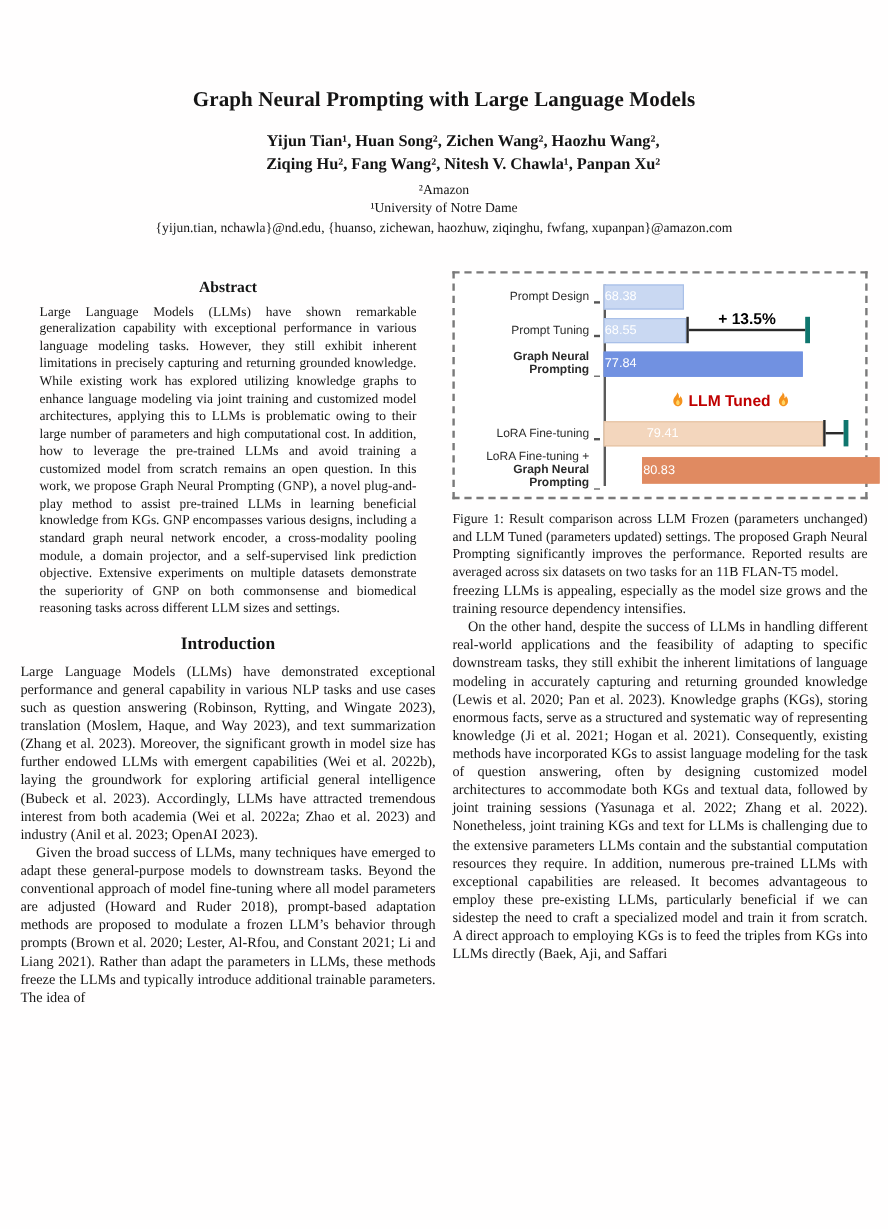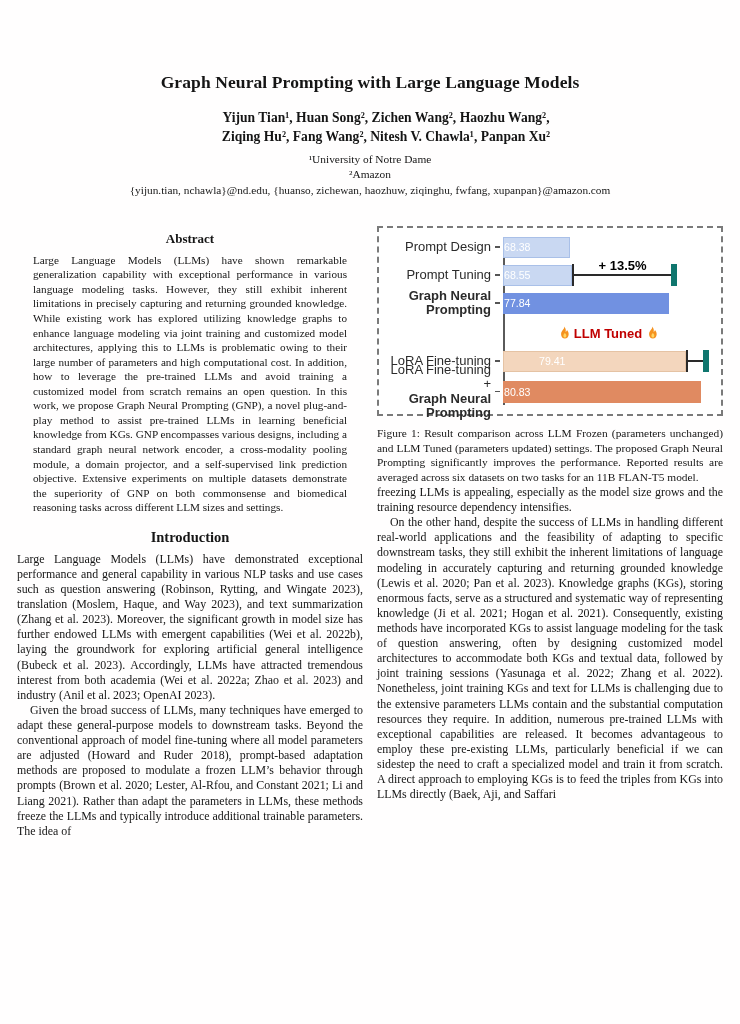--- a/index.html
+++ b/index.html
@@ -40,50 +40,50 @@
     background: #fff;
   }
   .chart { position: relative; font-family: "Liberation Sans", sans-serif; }
   .axis-line { position: absolute; left: 120px; top: 0; bottom: 0; width: 2px; background: #5a5a5a; }
   .crow { display: flex; align-items: center; height: 21px; margin-bottom: 7px; }
   .crow.two-line { height: 26px; margin-bottom: 0; }
   .crow.hdrrow { height: 20px; margin-bottom: 5px; }
   .crow.hdrrow.tuned-row { margin-top: 12px; align-items: center; }
   .clabel {
     flex: 0 0 120px; box-sizing: border-box;
-    display: flex; align-items: center; justify-content: flex-end;
-    text-align: right; font-size: 13px; color: #2b2b2b; line-height: 1.12;
+    display: flex; align-items: flex-end; justify-content: flex-end;
+    text-align: right; font-size: 10px; color: #2b2b2b; line-height: 1.12;
     padding-right: 0;
   }
   .clabel .tick { display: inline-block; width: 5px; height: 1.6px; background: #555; margin: 0 3px 0 4px; flex: 0 0 auto; }
   .clabel.bold, .lbl-bold { font-weight: bold; }
   .ctrack { position: relative; flex: 1 1 auto; height: 21px; }
   .two-line .ctrack { height: 22px; }
   .bar {
     position: absolute; left: 0; top: 0; bottom: 0;
     display: flex; align-items: center; justify-content: flex-start;
     box-sizing: border-box;
     font-size: 10.6px; color: var(--value-text, #ffffff);
     border: 1px solid transparent;
   }
   .bar.f-light { background: var(--frozen-light, #c9d8f2); border-color: var(--frozen-light-border, #a9c0e8); }
   .bar.f-strong { background: var(--frozen-strong, #7191e1); border-color: var(--frozen-strong, #7191e1); }
   .bar.t-light { background: var(--tuned-light, #f3d6bd); border-color: var(--tuned-light-border, #e5c3a4); }
-  .bar.t-strong { background: var(--tuned-strong, #e08a61); border-color: var(--tuned-strong, #e08a61); }
+  .bar.t-strong { background: var(--tuned-strong, #e08a61); border-color: var(--tuned-strong, #e08a61); margin-left: 32px; }
   .hdr-text {
     flex: 1; text-align: center; font-weight: bold; font-size: 13px; position: relative;
   }
   .hdr-text.frozen { color: var(--frozen-header, #4472c4); }
   .hdr-text.tuned { color: var(--tuned-header, #c00000); }
   .snow { color: var(--snowflake, #9dc3e8); font-size: 13px; font-weight: normal; }
   .flame-svg { vertical-align: -2px; }
   .tuned-row .ctrack { overflow: visible; }
   .bracket {
     position: absolute; top: 50%; height: 22px; transform: translateY(-50%);
-    border-left: 2px solid #2a2a2a; border-right: 6px solid #0f766e;
+    border-left: 2px solid #2a2a2a; border-right: 4px solid #0f766e;
   }
   .bracket::after {
     content: ""; position: absolute; left: 0; right: 0; top: calc(50% - 1px); height: 2px; background: #2a2a2a;
   }
   .blabel {
     position: absolute; left: 0; right: 0; bottom: 13px;
     text-align: center; font-weight: bold; font-size: 13px; color: #000; white-space: nowrap;
   }
   .fig-caption { font-size: 11.4px; line-height: 1.3; text-align: justify; margin: 0; }
 </style>
@@ -92,22 +92,22 @@
 
 <div class="page">
 
   <div class="hdr">
     <h1 class="title">Graph Neural Prompting with Large Language Models</h1>
     <div class="authors">
       <div>Yijun Tian¹, Huan Song², Zichen Wang², Haozhu Wang²,</div>
       <div>Ziqing Hu², Fang Wang², Nitesh V. Chawla¹, Panpan Xu²</div>
     </div>
     <div class="affils">
+      <div>²Amazon</div>
       <div>¹University of Notre Dame</div>
-      <div>²Amazon</div>
     </div>
     <div class="emails">{yijun.tian, nchawla}@nd.edu, {huanso, zichewan, haozhuw, ziqinghu, fwfang, xupanpan}@amazon.com</div>
   </div>
 
   <div class="columns">
 
     <div class="col">
       <div class="abs-heading">Abstract</div>
       <div class="abs-text">Large Language Models (LLMs) have shown remarkable generalization capability with exceptional performance in various language modeling tasks. However, they still exhibit inherent limitations in precisely capturing and returning grounded knowledge. While existing work has explored utilizing knowledge graphs to enhance language modeling via joint training and customized model architectures, applying this to LLMs is problematic owing to their large number of parameters and high computational cost. In addition, how to leverage the pre-trained LLMs and avoid training a customized model from scratch remains an open question. In this work, we propose Graph Neural Prompting (GNP), a novel plug-and-play method to assist pre-trained LLMs in learning beneficial knowledge from KGs. GNP encompasses various designs, including a standard graph neural network encoder, a cross-modality pooling module, a domain projector, and a self-supervised link prediction objective. Extensive experiments on multiple datasets demonstrate the superiority of GNP on both commonsense and biomedical reasoning tasks across different LLM sizes and settings.</div>
       <h2 class="sec-heading">Introduction</h2>

